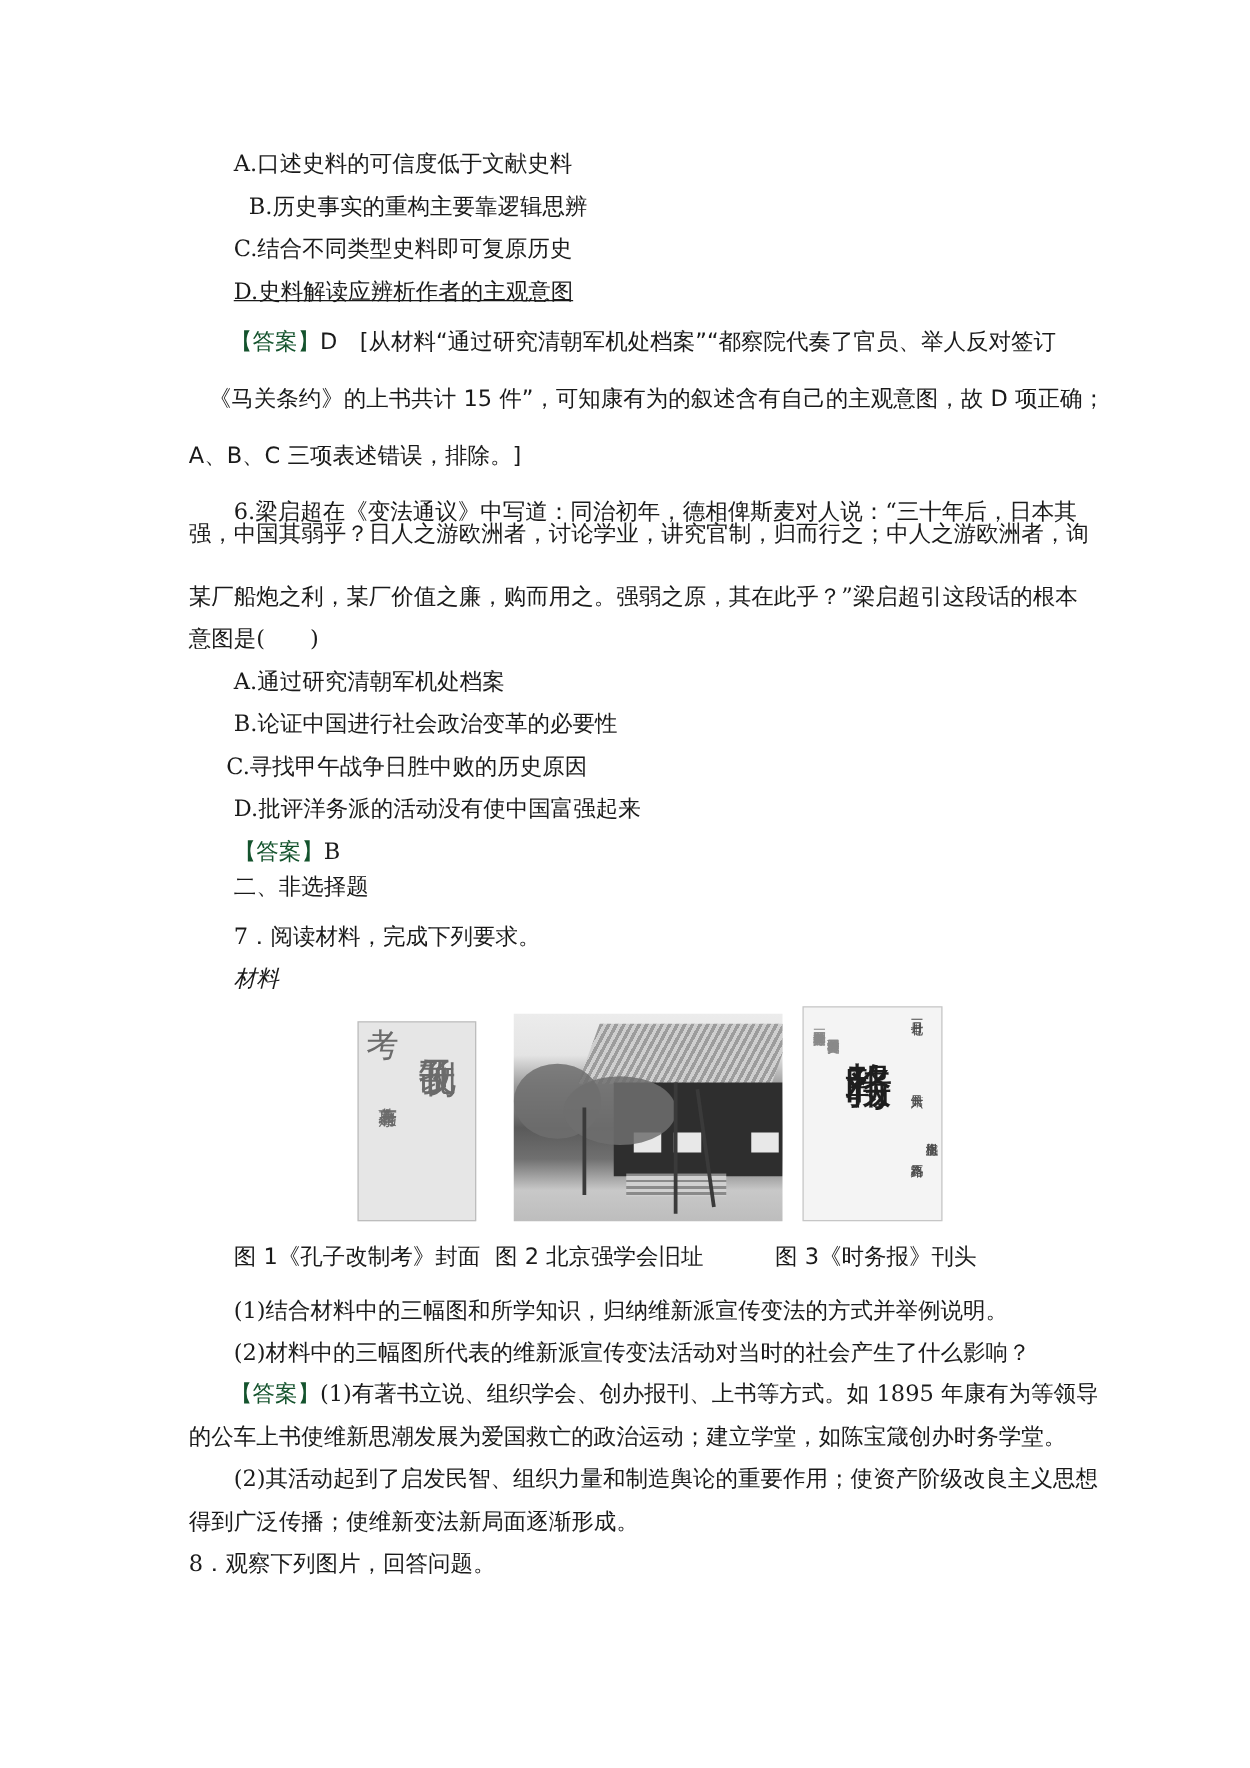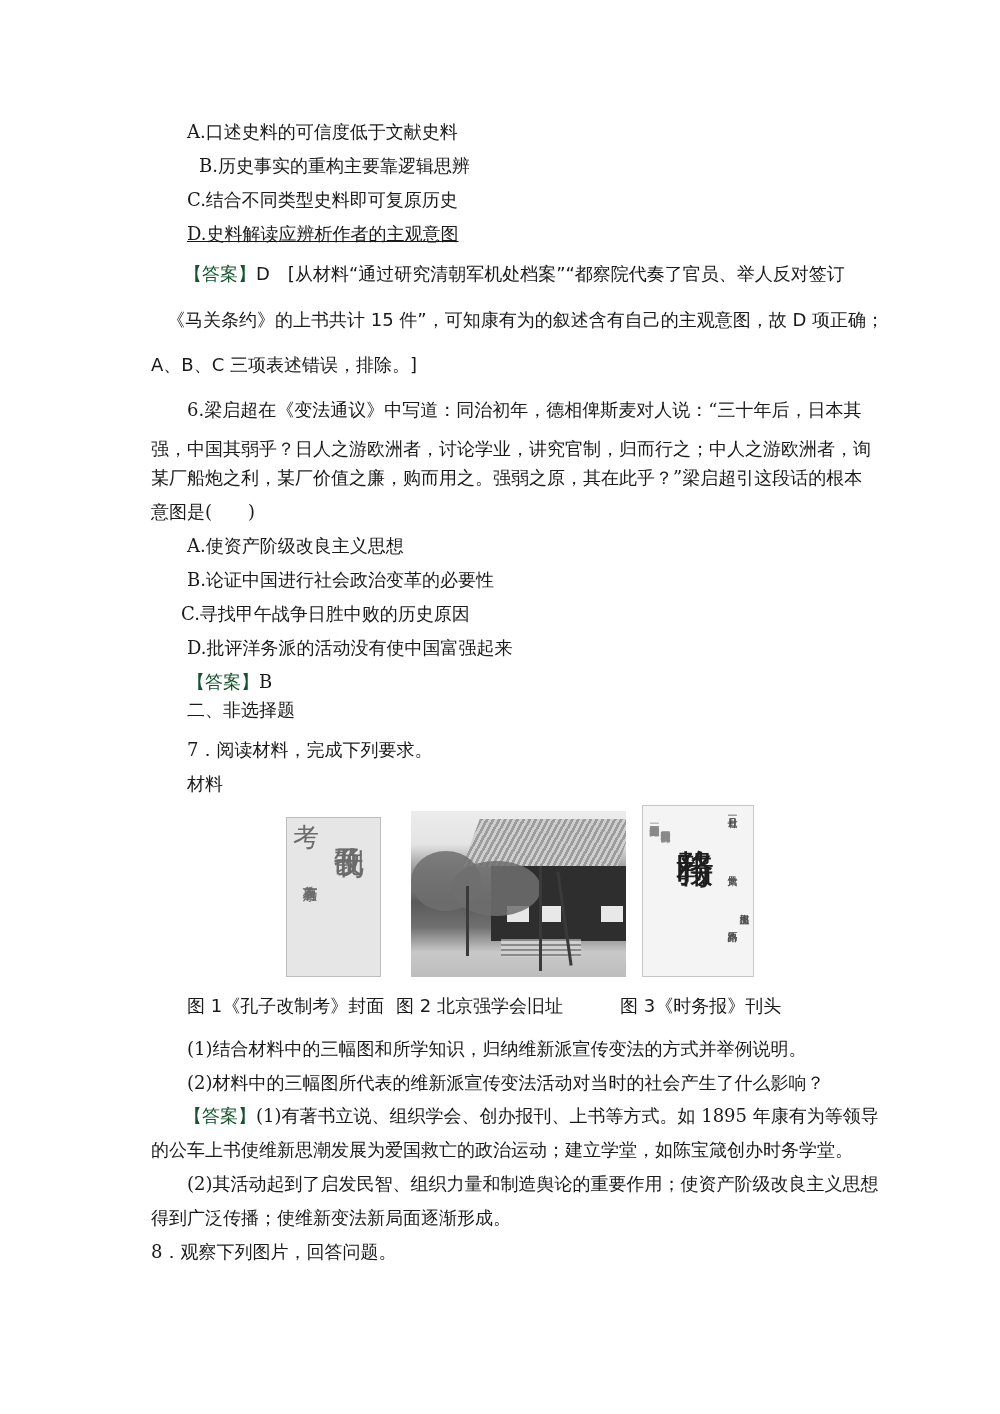--- a/index.html
+++ b/index.html
@@ -67,37 +67,37 @@
 <div class="line" style="left:187px; top:189px;">C.结合不同类型史料即可复原历史</div>
 <div class="line" style="left:187px; top:223px;text-decoration:underline;">D.史料解读应辨析作者的主观意图</div>
 
 <div class="line sans" style="left:184px; top:263px;">
   <span class="ans-tag">【答案】</span><span>D　[从材料“通过研究清朝军机处档案”“都察院代奏了官员、举人反对签订</span>
 </div>
 <div class="line sans" style="left:151px; top:309px;margin-left:16px;">《马关条约》的上书共计 15 件”，可知康有为的叙述含有自己的主观意图，故 D 项正确；</div>
 <div class="line sans" style="left:151px; top:354px;">A、B、C 三项表述错误，排除。]</div>
 
 <div class="line" style="left:187px; top:399px;">6.梁启超在《变法通议》中写道：同治初年，德相俾斯麦对人说：“三十年后，日本其</div>
-<div class="line" style="left:151px; top:438px;text-align:right;">强，中国其弱乎？日人之游欧洲者，讨论学业，讲究官制，归而行之；中人之游欧洲者，询</div>
+<div class="line" style="left:151px; top:417px;text-align:right;">强，中国其弱乎？日人之游欧洲者，讨论学业，讲究官制，归而行之；中人之游欧洲者，询</div>
 <div class="line" style="left:151px; top:467px;">某厂船炮之利，某厂价值之廉，购而用之。强弱之原，其在此乎？”梁启超引这段话的根本</div>
 <div class="line" style="left:151px; top:501px;">意图是(　　)</div>
 
-<div class="line" style="left:187px; top:535px;">A.使资产阶级改良主义思想</div>
+<div class="line" style="left:187px; top:535px;">A.通过研究清朝军机处档案</div>
 <div class="line" style="left:187px; top:569px;">B.论证中国进行社会政治变革的必要性</div>
 <div class="line" style="left:181px; top:603px;">C.寻找甲午战争日胜中败的历史原因</div>
 <div class="line" style="left:187px; top:637px;">D.批评洋务派的活动没有使中国富强起来</div>
 
 <div class="line" style="left:187px; top:671px;">
   <span class="ans-tag sans">【答案】</span><span>B</span>
 </div>
 
 <div class="line" style="left:187px; top:699px;">二、非选择题</div>
 
 <div class="line" style="left:187px; top:739px;">7．阅读材料，完成下列要求。</div>
-<div class="line sans" style="left:187px; top:773px;">材料</div>
+<div class="line sans" style="left:187px; top:773px;font-style:italic;">材料</div>
 
 <div class="fig fig1">
   <div class="calli" style="left:50px; top:6px; width:30px; font-size:30px; line-height:36px; writing-mode:vertical-rl;">孔子改制</div>
   <div class="calli" style="left:6px; top:4px; font-size:26px; line-height:30px;">考</div>
   <div class="calli" style="left:12px; top:56px; font-size:15px; line-height:21px; writing-mode:vertical-rl;">康有為著</div>
 </div>
 
 <div class="fig fig2">
   <div class="roof"></div>
   <div class="hall"></div>

